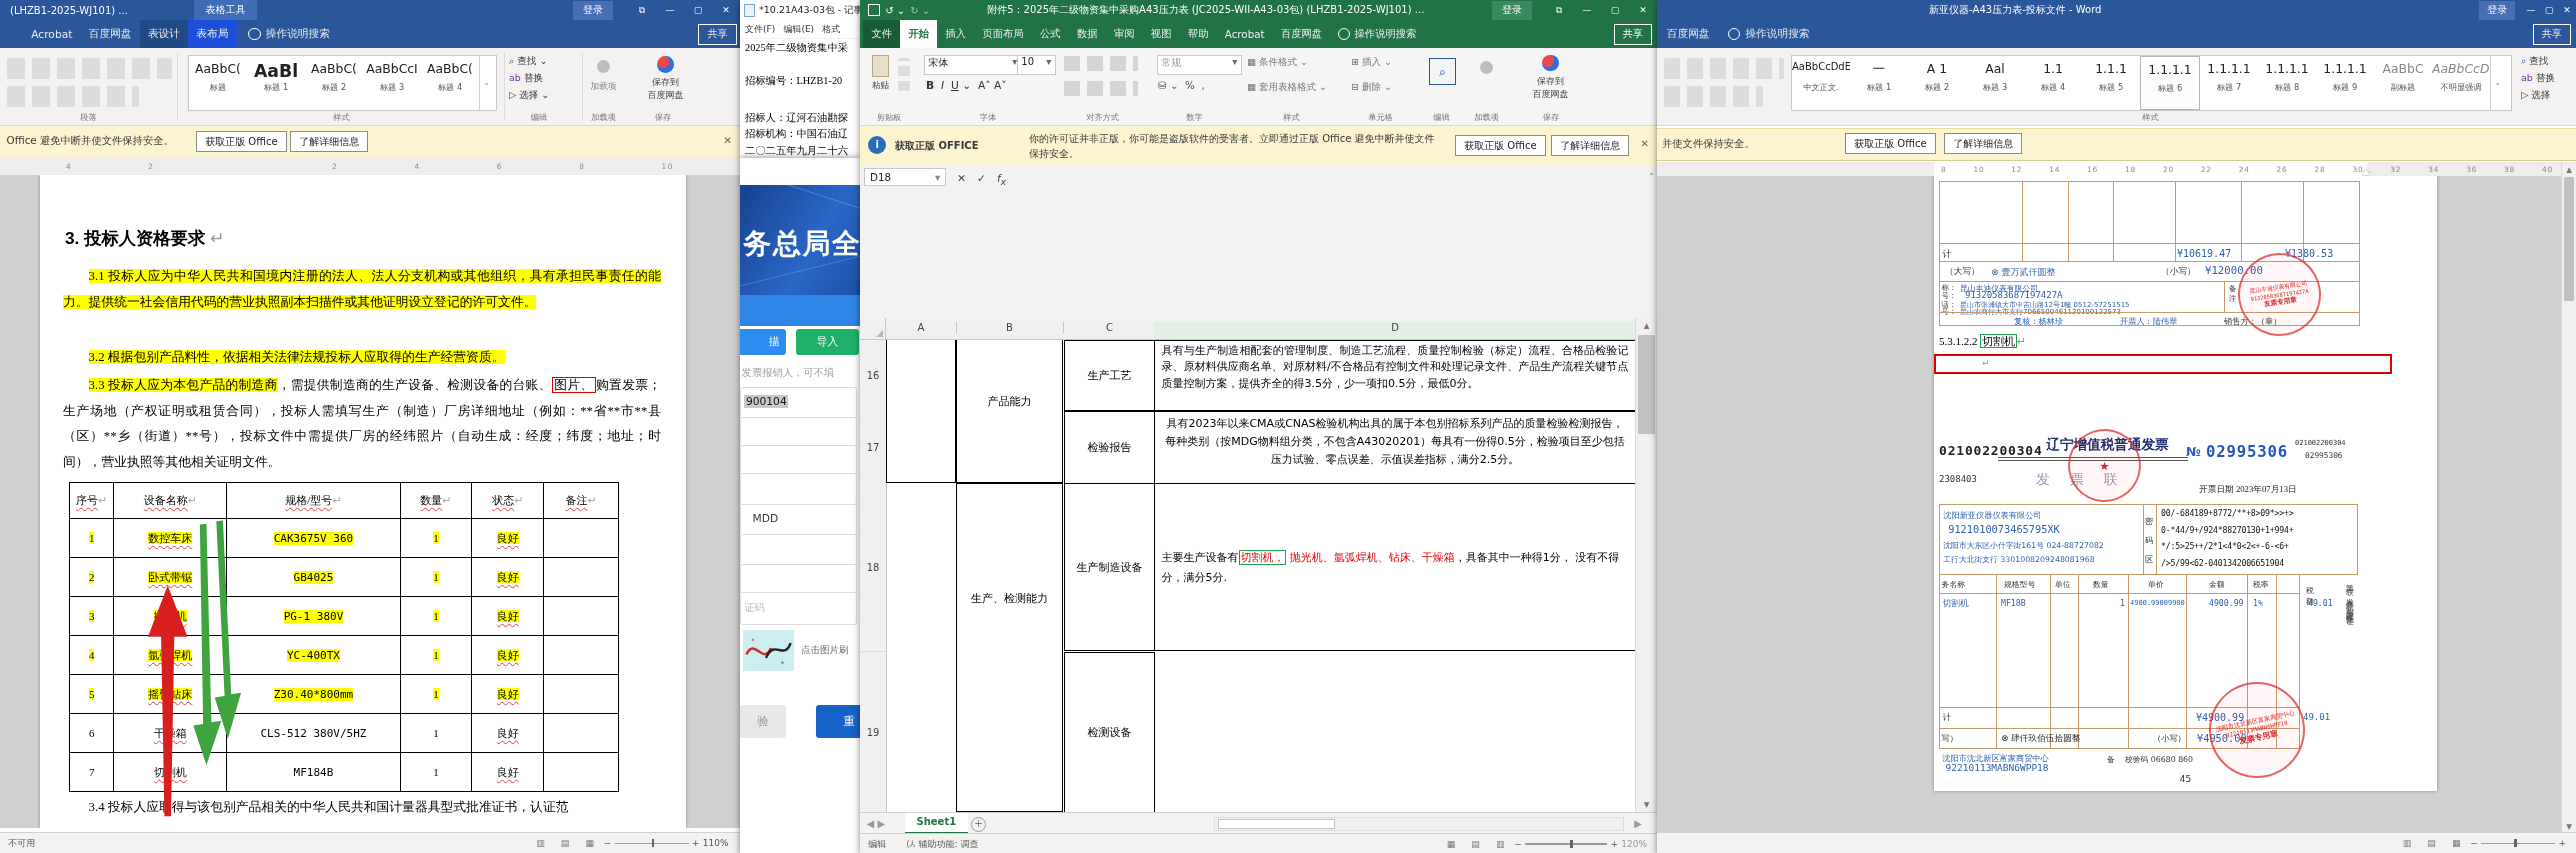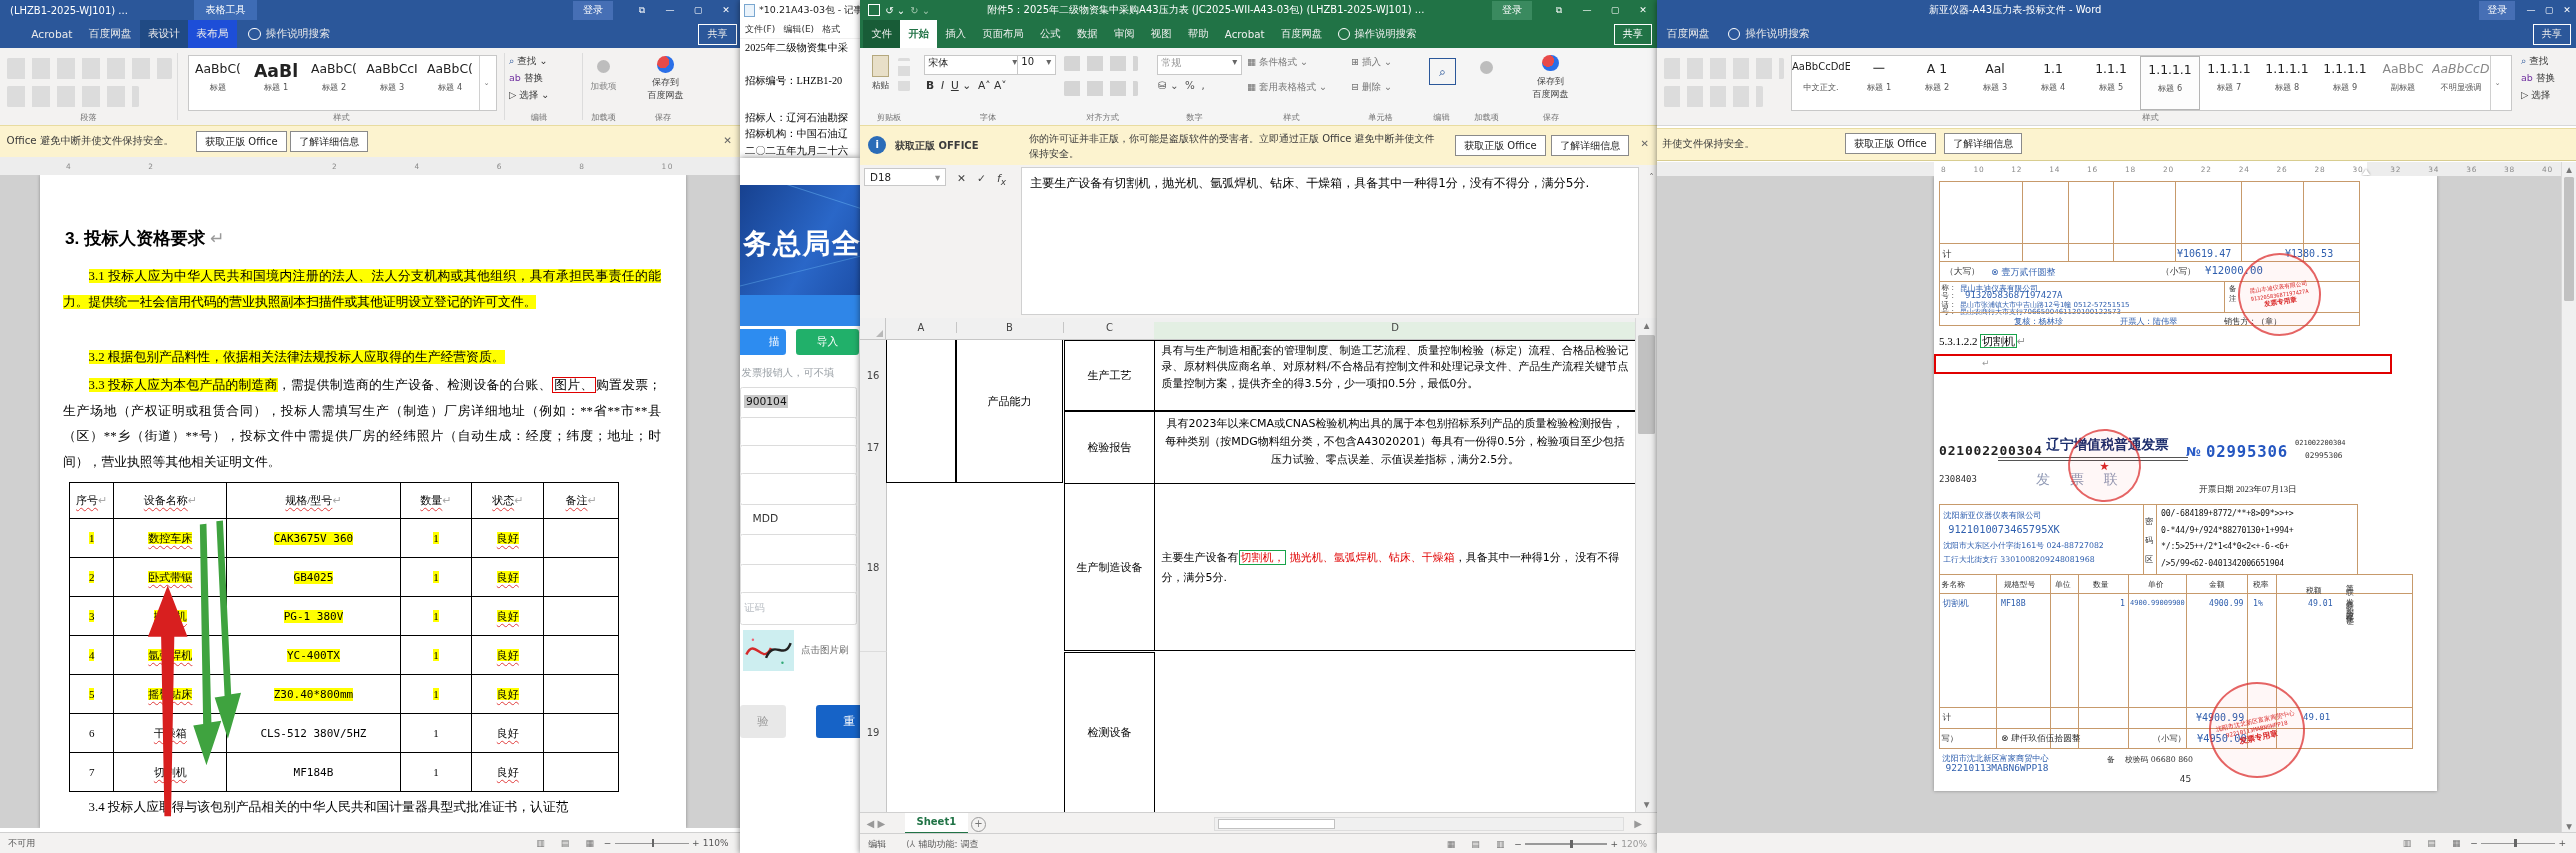--- a/index.html
+++ b/index.html
@@ -380,23 +380,20 @@
       <span style="position:absolute;left:169px;top:5px;width:412px;line-height:15px;">你的许可证并非正版，你可能是盗版软件的受害者。立即通过正版 Office 避免中断并使文件保持安全。</span>
       <span class="ybtn" style="position:absolute;left:595px;top:9px;">获取正版 Office</span>
       <span class="ybtn" style="position:absolute;left:691px;top:9px;">了解详细信息</span>
       <span style="position:absolute;right:8.2px;top:11.5px;color:#666;">✕</span>
     </div>
     <div style="position:absolute;left:0;right:0;top:165px;height:153px;background:#f3f2f1;border-bottom:0.8px solid #c8c8c8;">
       <div style="position:absolute;left:4.1px;top:3.3px;width:82px;height:18px;background:#fff;border:0.8px solid #c8c8c8;font-size:10.3px;color:#222;padding:1.6px 5px;box-sizing:border-box;"><span>D18</span><span style="float:right;color:#888;">▾</span></div>
       <span style="position:absolute;left:97px;top:6.6px;color:#444;font-size:10.7px;">✕</span>
       <span style="position:absolute;left:117px;top:6.6px;color:#444;font-size:10.7px;">✓</span>
       <span style="position:absolute;left:137px;top:6.6px;color:#444;font-size:10.7px;font-style:italic;">f<sub>x</sub></span>
-      <div style="position:absolute;left:161px;top:1.6px;right:18px;bottom:3.3px;background:#fff;border:0.8px solid #d0d0d0;font-size:12px;color:#000;padding:5px 8.2px;line-height:21.4px;box-sizing:border-box;">
-        <span>主要生产设备有切割机，抛光机、氩弧焊机、钻床、干燥箱，具备其中一种得1分，没有不得分，满分5分.</span>
-      </div>
       <span style="position:absolute;right:3.3px;top:6.6px;color:#666;font-size:9px;">˄</span>
     </div>
 
     <div style="position:absolute;left:0;top:318px;width:777px;height:21.4px;background:#f0f0f0;border-bottom:0.8px solid #c6c6c6;font-size:10px;color:#444;">
       <span style="position:absolute;left:0;top:0;width:26px;height:21.4px;border-right:0.8px solid #c6c6c6;box-sizing:border-box;">
           <span style="position:absolute;right:2.5px;bottom:2.5px;width:0;height:0;border-left:7.4px solid transparent;border-bottom:7.4px solid #b8b8b8;"></span>
         </span>
       <span style="position:absolute;left:26px;width:70px;text-align:center;top:4.1px;border-right:0.8px solid #c6c6c6;">A</span>
       <span style="position:absolute;left:96px;width:107px;text-align:center;top:4.1px;border-right:0.8px solid #c6c6c6;">B</span>
       <span style="position:absolute;left:204px;width:91px;text-align:center;top:4.1px;border-right:0.8px solid #c6c6c6;">C</span>
@@ -406,20 +403,23 @@
     <div style="position:absolute;left:0;top:340px;width:777px;height:472px;background:#fff;overflow:hidden;">
 
       <div style="position:absolute;left:0;top:0;width:26px;height:71px;background:#f0f0f0;border-right:0.8px solid #c6c6c6;border-bottom:0.8px solid #dcdcdc;font-size:10px;color:#444;display:flex;align-items:center;justify-content:center;">16</div>
       <div style="position:absolute;left:0;top:71px;width:26px;height:73px;background:#f0f0f0;border-right:0.8px solid #c6c6c6;border-bottom:0.8px solid #dcdcdc;font-size:10px;color:#444;display:flex;align-items:center;justify-content:center;">17</div>
       <div style="position:absolute;left:0;top:143px;width:26px;height:168px;background:#f0f0f0;border-right:0.8px solid #c6c6c6;border-bottom:0.8px solid #dcdcdc;font-size:10px;color:#444;display:flex;align-items:center;justify-content:center;">18</div>
       <div style="position:absolute;left:0;top:312px;width:26px;height:161px;background:#f0f0f0;border-right:0.8px solid #c6c6c6;font-size:10px;color:#444;display:flex;align-items:center;justify-content:center;">19</div>
 
       <div class="cellb" style="left:26px;top:0;width:70px;height:143px;border-top:none;"></div>
       <div class="cellb" style="left:96px;top:0;width:107px;height:143px;border-top:none;display:flex;align-items:flex-start;justify-content:center;padding-top:54px;box-sizing:border-box;">
         <span>产品能力</span>
+      </div>
+      <div class="cellb" style="left:96px;top:143px;width:107px;height:329px;display:flex;align-items:flex-start;justify-content:center;padding-top:107px;box-sizing:border-box;">
+        <span>生产、检测能力</span>
       </div>
       <div class="cellb" style="left:204px;top:0;width:91px;height:71px;display:flex;align-items:center;justify-content:center;">
         <span>生产工艺</span>
       </div>
       <div class="cellb" style="left:204px;top:71px;width:91px;height:73px;display:flex;align-items:center;justify-content:center;">
         <span>检验报告</span>
       </div>
       <div class="cellb" style="left:204px;top:143px;width:91px;height:168px;display:flex;align-items:center;justify-content:center;">
         <span>生产制造设备</span>
       </div>
@@ -624,21 +624,21 @@
             <span class="invtxt" style="left:3.3px;top:49px;font-size:7.8px;">工行大北街支行 3301008209248081968</span>
             <span class="invline" style="left:203px;top:0;width:0.8px;height:69px;"></span>
             <span class="invline" style="left:216px;top:0;width:0.8px;height:69px;"></span>
             <span style="position:absolute;left:205px;top:6.6px;font-size:8.2px;color:#333;line-height:19px;"><span>密</span><br><span>码</span><br><span>区</span></span>
             <span class="mono" style="position:absolute;left:221px;top:3.3px;font-size:8.2px;color:#111;letter-spacing:-0.2px;white-space:nowrap;">00/-684189+8772/**+8&gt;09*&gt;&gt;+&gt;</span>
             <span class="mono" style="position:absolute;left:221px;top:20px;font-size:8.2px;color:#111;letter-spacing:-0.2px;white-space:nowrap;">0-*44/9+/924*88270130+1+994+</span>
             <span class="mono" style="position:absolute;left:221px;top:36px;font-size:8.2px;color:#111;letter-spacing:-0.2px;white-space:nowrap;">*/:5&gt;25++/2*1&lt;4*0&lt;2&lt;+-6-&lt;6+</span>
             <span class="mono" style="position:absolute;left:221px;top:53px;font-size:8.2px;color:#111;letter-spacing:-0.2px;white-space:nowrap;">/&gt;5/99&lt;62-0401342006651904</span>
           </div>
 
-          <div style="position:absolute;left:0;top:138px;width:474px;height:175px;border:0.8px solid #c79a6b;box-sizing:border-box;">
+          <div style="position:absolute;left:0;top:138px;width:361px;height:175px;border:0.8px solid #c79a6b;box-sizing:border-box;">
             <span class="invline" style="left:56px;top:0;width:0.8px;height:100%;"></span>
             <span class="invline" style="left:110px;top:0;width:0.8px;height:100%;"></span>
             <span class="invline" style="left:138px;top:0;width:0.8px;height:100%;"></span>
             <span class="invline" style="left:188px;top:0;width:0.8px;height:100%;"></span>
             <span class="invline" style="left:246px;top:0;width:0.8px;height:100%;"></span>
             <span class="invline" style="left:307px;top:0;width:0.8px;height:100%;"></span>
             <span class="invline" style="left:336px;top:0;width:0.8px;height:100%;"></span>
             <span class="invline" style="left:0;top:18px;width:100%;height:0.8px;"></span>
             <span style="position:absolute;left:1.6px;top:4.1px;font-size:7.8px;color:#333;">务名称</span>
             <span style="position:absolute;left:64px;top:4.1px;font-size:7.8px;color:#333;">规格型号</span>

